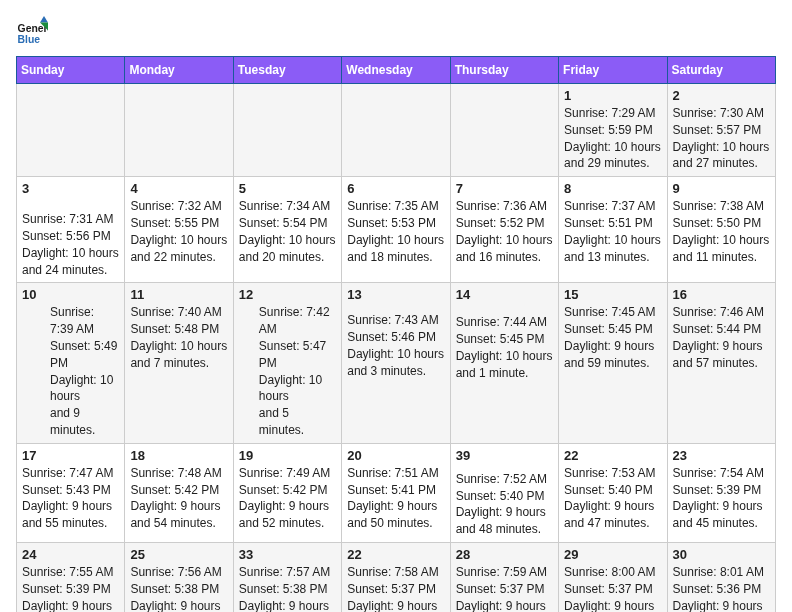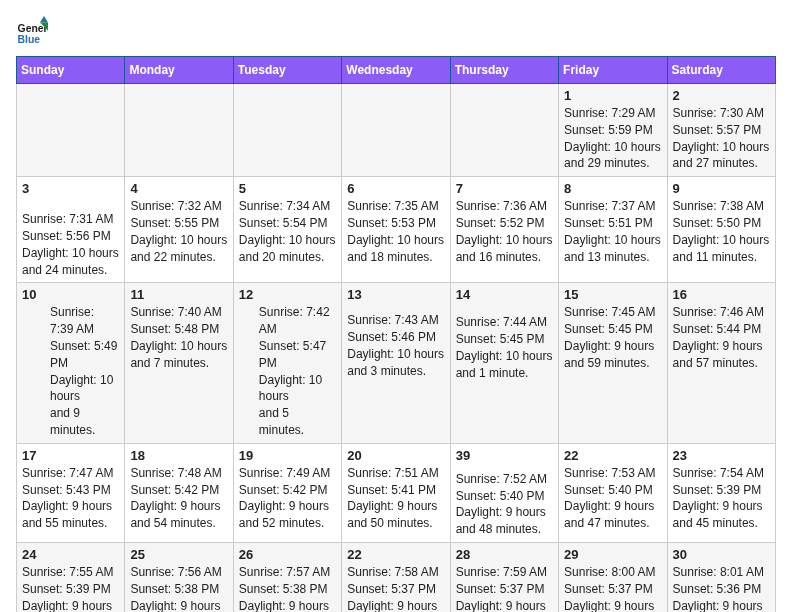--- a/index.html
+++ b/index.html
@@ -299,21 +299,21 @@
 and 43 minutes.</div>
         </td>
         <td>
           <span class="day-number">25</span>
           <div class="day-info" style="white-space: pre-line;">Sunrise: 7:56 AM
 Sunset: 5:38 PM
 Daylight: 9 hours
 and 42 minutes.</div>
         </td>
         <td>
-          <span class="day-number">26</span>
+          <span class="day-number">33</span>
           <div class="day-info" style="white-space: pre-line;">Sunrise: 7:57 AM
 Sunset: 5:38 PM
 Daylight: 9 hours
 and 40 minutes.</div>
         </td>
         <td>
           <span class="day-number">22</span>
           <div class="day-info" style="white-space: pre-line;">Sunrise: 7:58 AM
 Sunset: 5:37 PM
 Daylight: 9 hours

